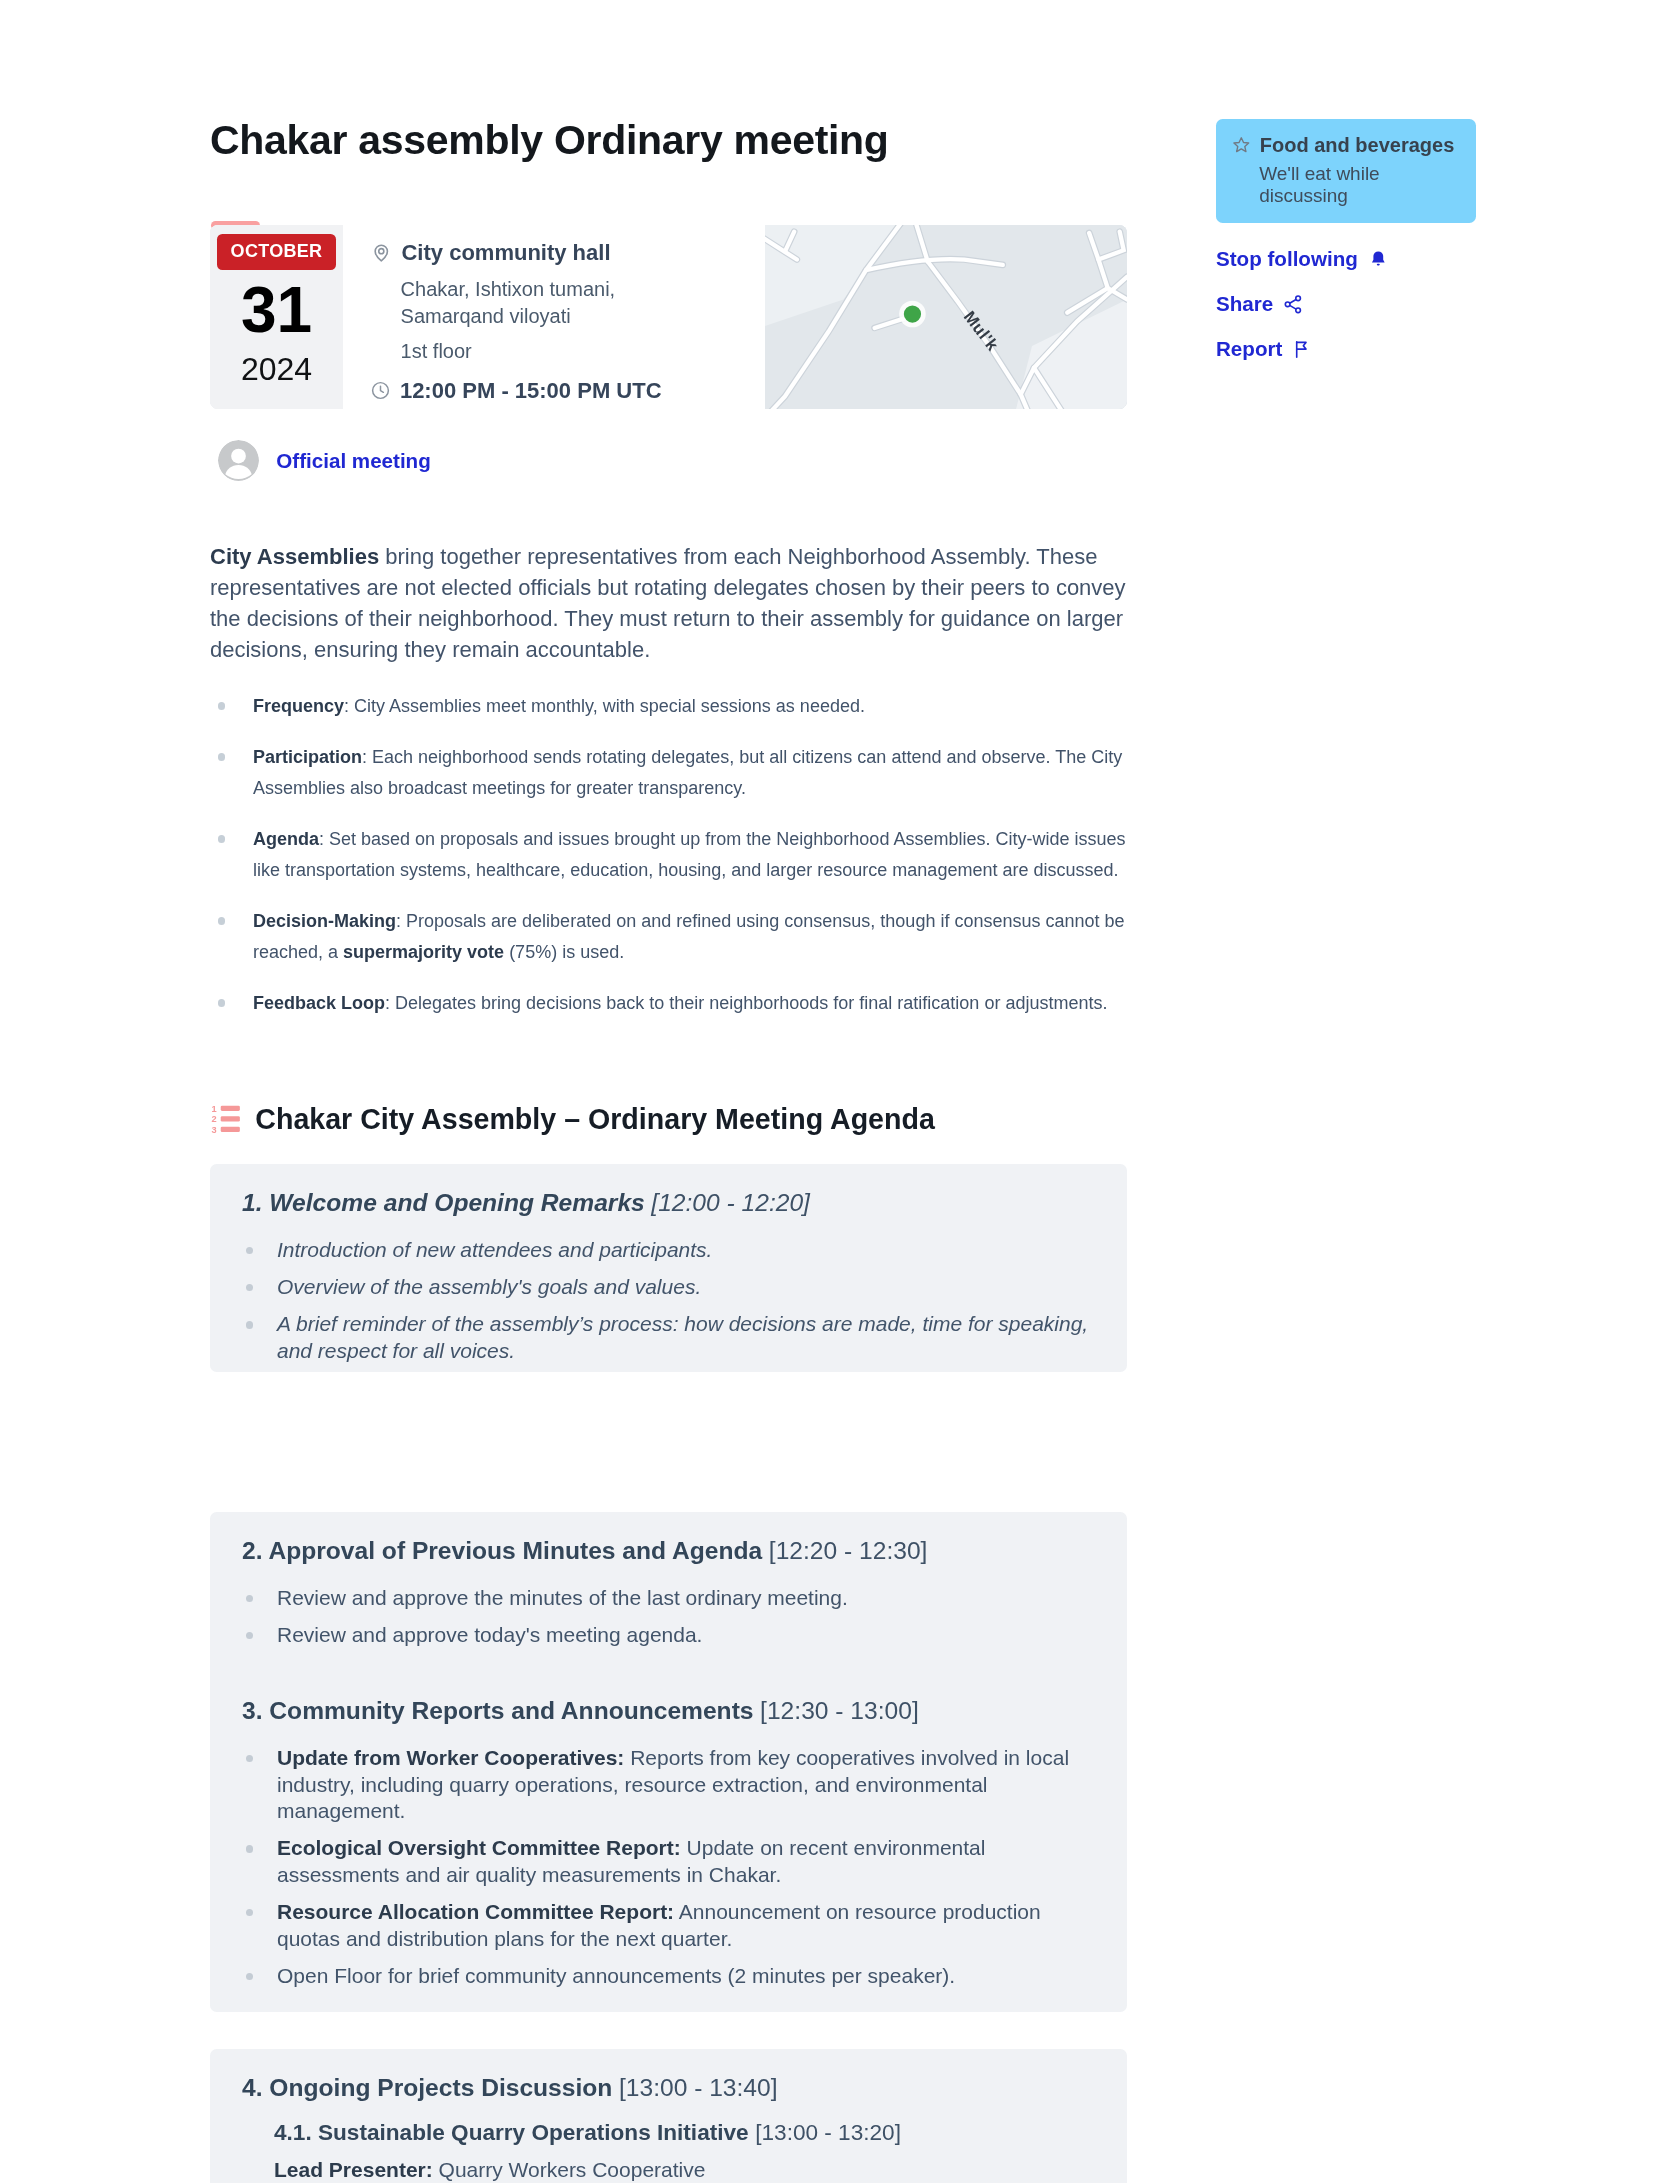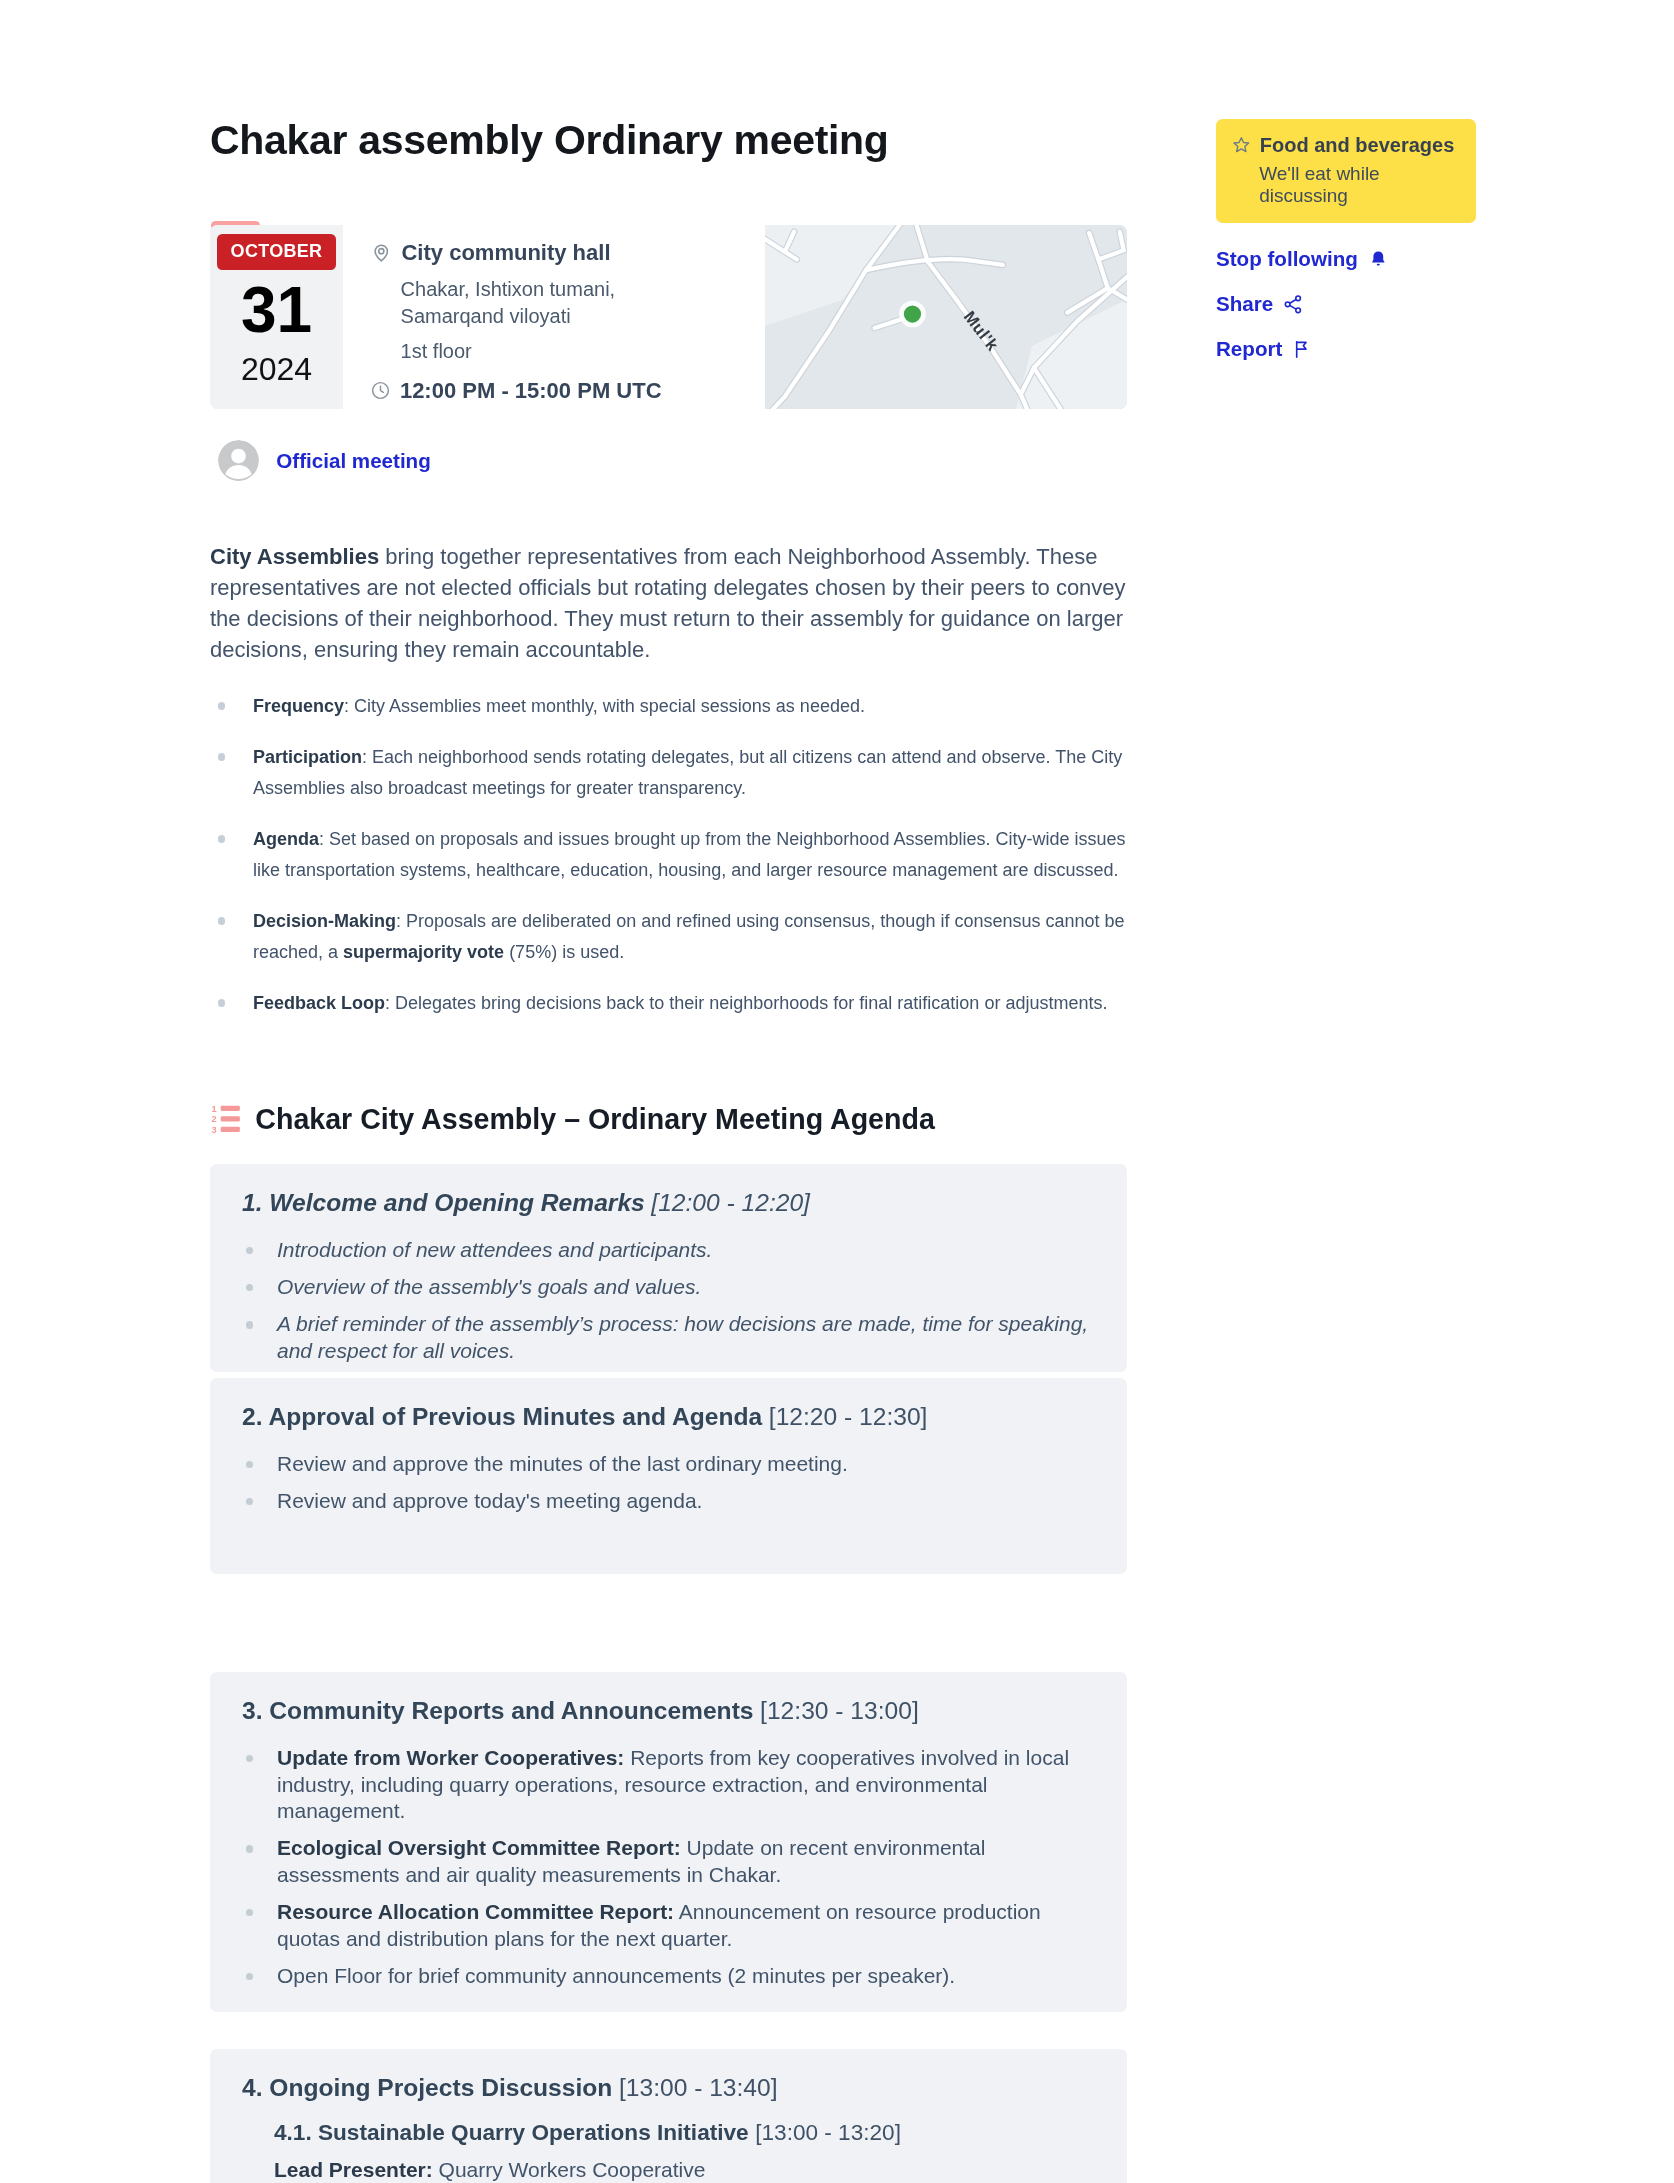--- a/index.html
+++ b/index.html
@@ -54,42 +54,42 @@
     height:7.3px; border-radius:50%; background:#c6cfd7; }
 
   
   .agenda-head { top:1103px; left:0; display:flex; align-items:center; gap:13.3px; }
   .agenda-head h2 { font-size:28.6px; line-height:33px; font-weight:700; color:#161d26; }
 
   
   .agenda-card { left:0; width:917px; background:#f0f2f5; border-radius:6.6px;
     padding:24px 32px 0 32px; overflow:hidden; }
   .card-1 { top:1164px; height:208px;font-style:italic; }
-  .card-2 { top:1378px; height:196px; }
+  .card-2 { top:1512px; height:196px; }
   .card-3 { top:1672px; height:340px; }
   .card-4 { top:2049px; height:226px; }
   .card-title { font-size:24.6px; line-height:29px; color:#3e5166; }
   .card-title b { font-weight:700; color:#334659; }
   .card-title .tt { margin-left:6.6px; font-weight:400; }
   .card-list { margin-top:20px; list-style:none; }
   .card-list li { position:relative; padding-left:35px; font-size:21px; line-height:26.6px;
     color:#42546a; margin-bottom:10.6px; }
   .card-list li::before { content:""; position:absolute; left:4px; top:10px; width:7.3px;
     height:7.3px; border-radius:50%; background:#c4ccd4; }
   .card-list b { color:#2c3b4c; }
   .subsection { margin:17.3px 0 0 32px; }
   .sub-title { font-size:22.6px; line-height:28px; color:#3e5166; }
   .sub-title b { color:#334659; }
   .sub-title .tt { margin-left:6.6px; font-weight:400; }
   .lead-line { margin-top:9.3px; font-size:21px; line-height:26.6px; color:#42546a; }
   .lead-line b { color:#2c3b4c; }
 
   
   .sidebar { position:absolute; left:1216px; top:119px; width:260px; }
-  .note-box { background:#fde047; border-radius:6.6px; padding:14.6px 16px 16px 14.6px; }
+  .note-box { background:#7dd3fc; border-radius:6.6px; padding:14.6px 16px 16px 14.6px; }
   .note-title-row { display:flex; align-items:center; gap:8.6px; }
   .note-title { font-size:20px; font-weight:700; color:#37424e; }
   .note-sub { margin:6.6px 0 0 28.6px; font-size:19px; color:#3f4c5b; }
   .side-action { position:absolute; left:0; display:flex; align-items:center; gap:10px;
     color:#2028d2; font-size:20.6px; font-weight:700; cursor:pointer; }
   .act-follow { top:128px; }
   .act-share { top:173px; }
   .act-report { top:218px; }
 
   .ic { display:inline-flex; align-items:center; justify-content:center; flex:0 0 auto; }

